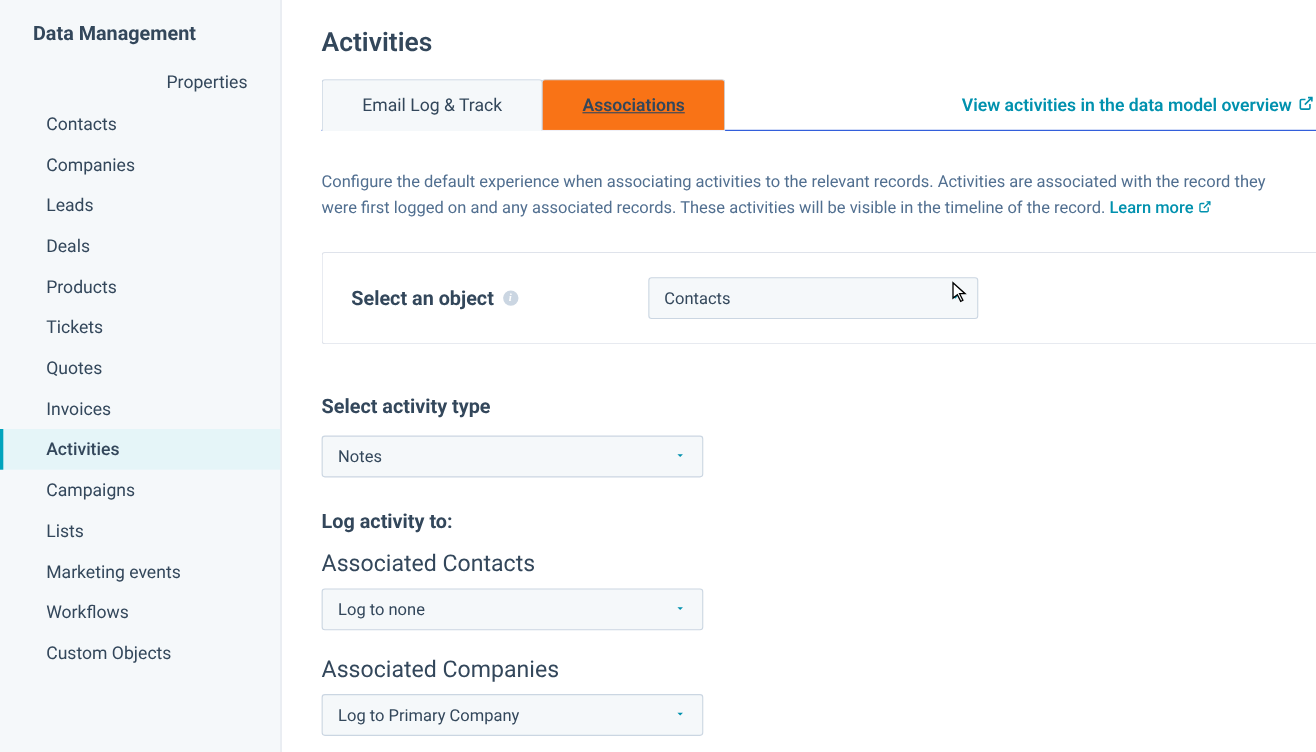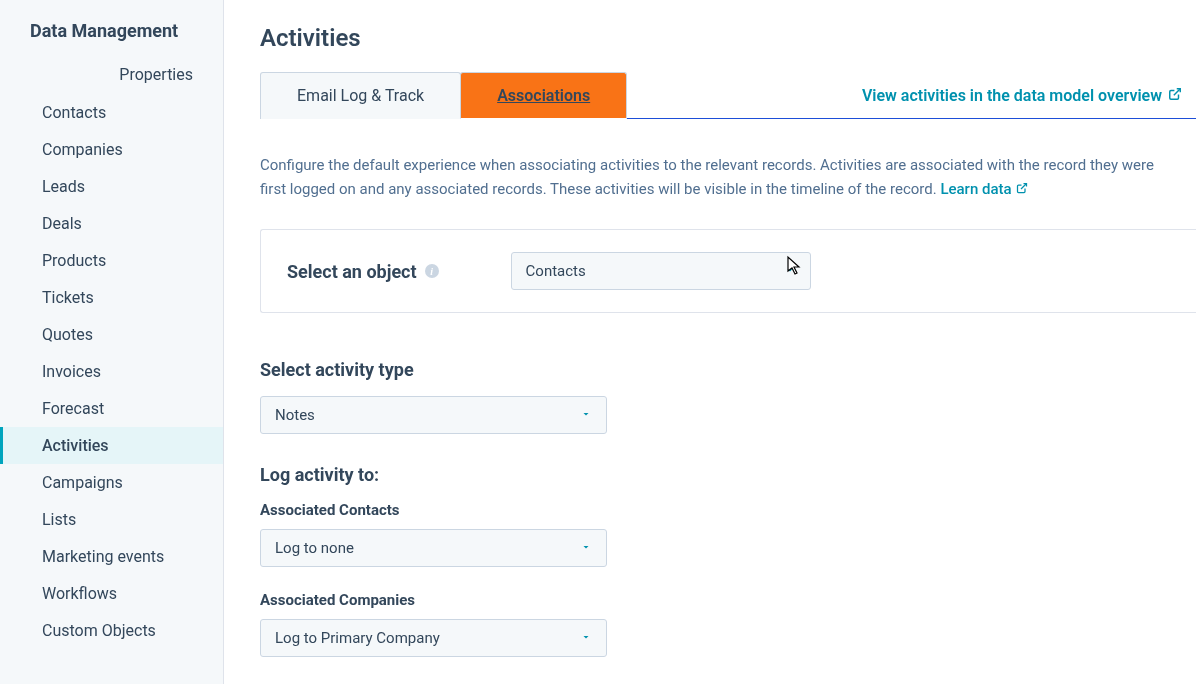--- a/index.html
+++ b/index.html
@@ -10,21 +10,21 @@
     body {
       font-family: -apple-system, BlinkMacSystemFont, "Segoe UI", Roboto, "Helvetica Neue", Arial, sans-serif;
       background: #ffffff;
       color: #33475b;
       width: 1196px;
       height: 684px;
       overflow: hidden;
       display: flex;
     }
     .sidebar {
-      width: 224px;
+      width: 256px;
       background: #f5f8fa;
       border-right: 1px solid #dfe3eb;
       padding: 20px 0;
       flex-shrink: 0;
       overflow-y: auto;
     }
     .sidebar-heading {
       font-size: 18px;
       font-weight: 700;
       color: #33475b;
@@ -100,21 +100,21 @@
       text-decoration: underline;
     }
     .view-link {
       display: flex;
       align-items: center;
       gap: 6px;
       color: #0091ae;
       font-size: 16px;
       font-weight: 600;
       cursor: pointer;
-      padding-right: 14px;
+      padding-right: 2px;
     }
     .external-icon {
       color: #0091ae;
     }
     .description {
       font-size: 15px;
       color: #516f90;
       line-height: 1.6;
       margin-bottom: 28px;
       padding-right: 14px;
@@ -127,21 +127,21 @@
       align-items: center;
       gap: 4px;
     }
     .object-box {
       border: 1px solid #dfe3eb;
       border-right: none;
       border-radius: 3px 0 0 3px;
       padding: 22px 26px;
       display: flex;
       align-items: center;
-      gap: 72px;
+      gap: 118px;
       margin-bottom: 46px;
     }
     .object-label {
       font-size: 18px;
       font-weight: 700;
       color: #33475b;
       display: flex;
       align-items: center;
       gap: 8px;
     }
@@ -182,22 +182,22 @@
     .section-label {
       font-size: 18px;
       font-weight: 700;
       color: #33475b;
       margin-bottom: 16px;
     }
     .field-group {
       margin-bottom: 30px;
     }
     .sub-label {
-      font-size: 15px;
-      font-weight: 700;
+      font-size: 21px;
+      font-weight: 400;
       color: #33475b;
       margin-bottom: 12px;
     }
     .log-item {
       margin-bottom: 24px;
     }
     .log-item .sub-label {
       margin-bottom: 10px;
     }
     .cursor {
@@ -233,23 +233,20 @@
     <span>Products</span>
   </div>
   <div class="sidebar-subitem">
     <span>Tickets</span>
   </div>
   <div class="sidebar-subitem">
     <span>Quotes</span>
   </div>
   <div class="sidebar-subitem">
     <span>Invoices</span>
-  </div>
-  <div class="sidebar-subitem">
-    <span>Forecast</span>
   </div>
   <div class="sidebar-subitem active">
     <span>Activities</span>
   </div>
   <div class="sidebar-subitem">
     <span>Campaigns</span>
   </div>
   <div class="sidebar-subitem">
     <span>Lists</span>
   </div>
@@ -285,21 +282,21 @@
             <line x1="10" y1="14" x2="21" y2="3"></line>
           </svg>
       </span>
     </a>
   </div>
 
   <p class="description">
     <span>Configure the default experience when associating activities to the relevant records. Activities are associated with the record they were first logged on and any associated records. These activities will be visible in the timeline of the record.</span>
     <span> </span>
     <a class="learn-more">
-      <span>Learn data</span>
+      <span>Learn more</span>
       <span>
         <svg width="12" height="12" viewBox="0 0 24 24" fill="none" stroke="currentColor" stroke-width="2.5">
             <path d="M18 13v6a2 2 0 0 1-2 2H5a2 2 0 0 1-2-2V8a2 2 0 0 1 2-2h6"></path>
             <polyline points="15 3 21 3 21 9"></polyline>
             <line x1="10" y1="14" x2="21" y2="3"></line>
           </svg>
       </span>
     </a>
   </p>
 

